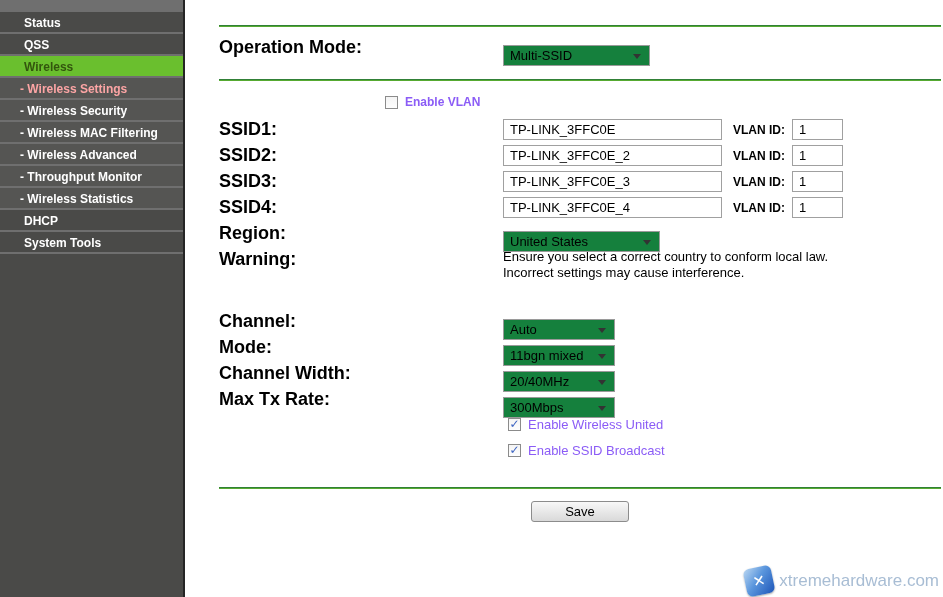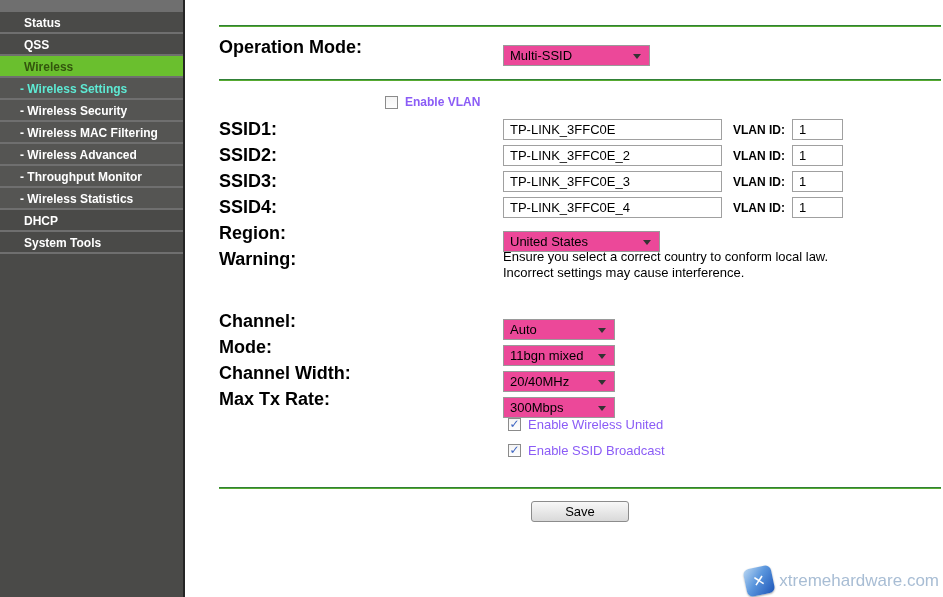--- a/index.html
+++ b/index.html
@@ -20,21 +20,21 @@
     height:22px; line-height:22px;
     background:#4a4a48;
     color:#ffffff; font-size:12px; font-weight:bold;
     padding-left:24px;
     border-bottom:2px solid #6f6f6f;
     cursor:pointer;
     white-space:nowrap;
   }
   .menu-item.sub { background:#555553; padding-left:20px; }
   .menu-item.active-main { background:#6abf2e; color:#33550e; }
-  .menu-item.active-sub { color:#5eead4; }
+  .menu-item.active-sub { color:#fca5a5; }
   
   .v-divider {
     position:absolute; left:183px; top:0; width:2px; height:597px;
     background:#252525;
   }
   
   .content {
     position:absolute; left:185px; top:0; width:758px; height:597px;
     background:#ffffff;
   }
@@ -55,21 +55,21 @@
     margin-left:34px; display:flex; align-items:center; height:21px;
     margin-bottom:5px;
   }
   .form-label {
     width:276px; text-align:left; font-size:18px; font-weight:bold;
     color:#000; padding-right:0;
   }
   .gap8 { width:8px; flex:0 0 8px; }
   
   .dropdown {
-    height:21px; border:1px solid #9a9a9a; background:#ec4899;
+    height:21px; border:1px solid #9a9a9a; background:#15803d;
     display:flex; align-items:center; font-size:13px; color:#000;
     padding-left:6px; position:relative; cursor:pointer;margin-top:16px;
   }
   .dd-arrow {
     position:absolute; right:8px; top:8px;
     width:0; height:0;
     border-left:4px solid transparent; border-right:4px solid transparent;
     border-top:5px solid #333333;
   }
   .w147 { width:147px; } .w157 { width:157px; } .w112 { width:112px; }

